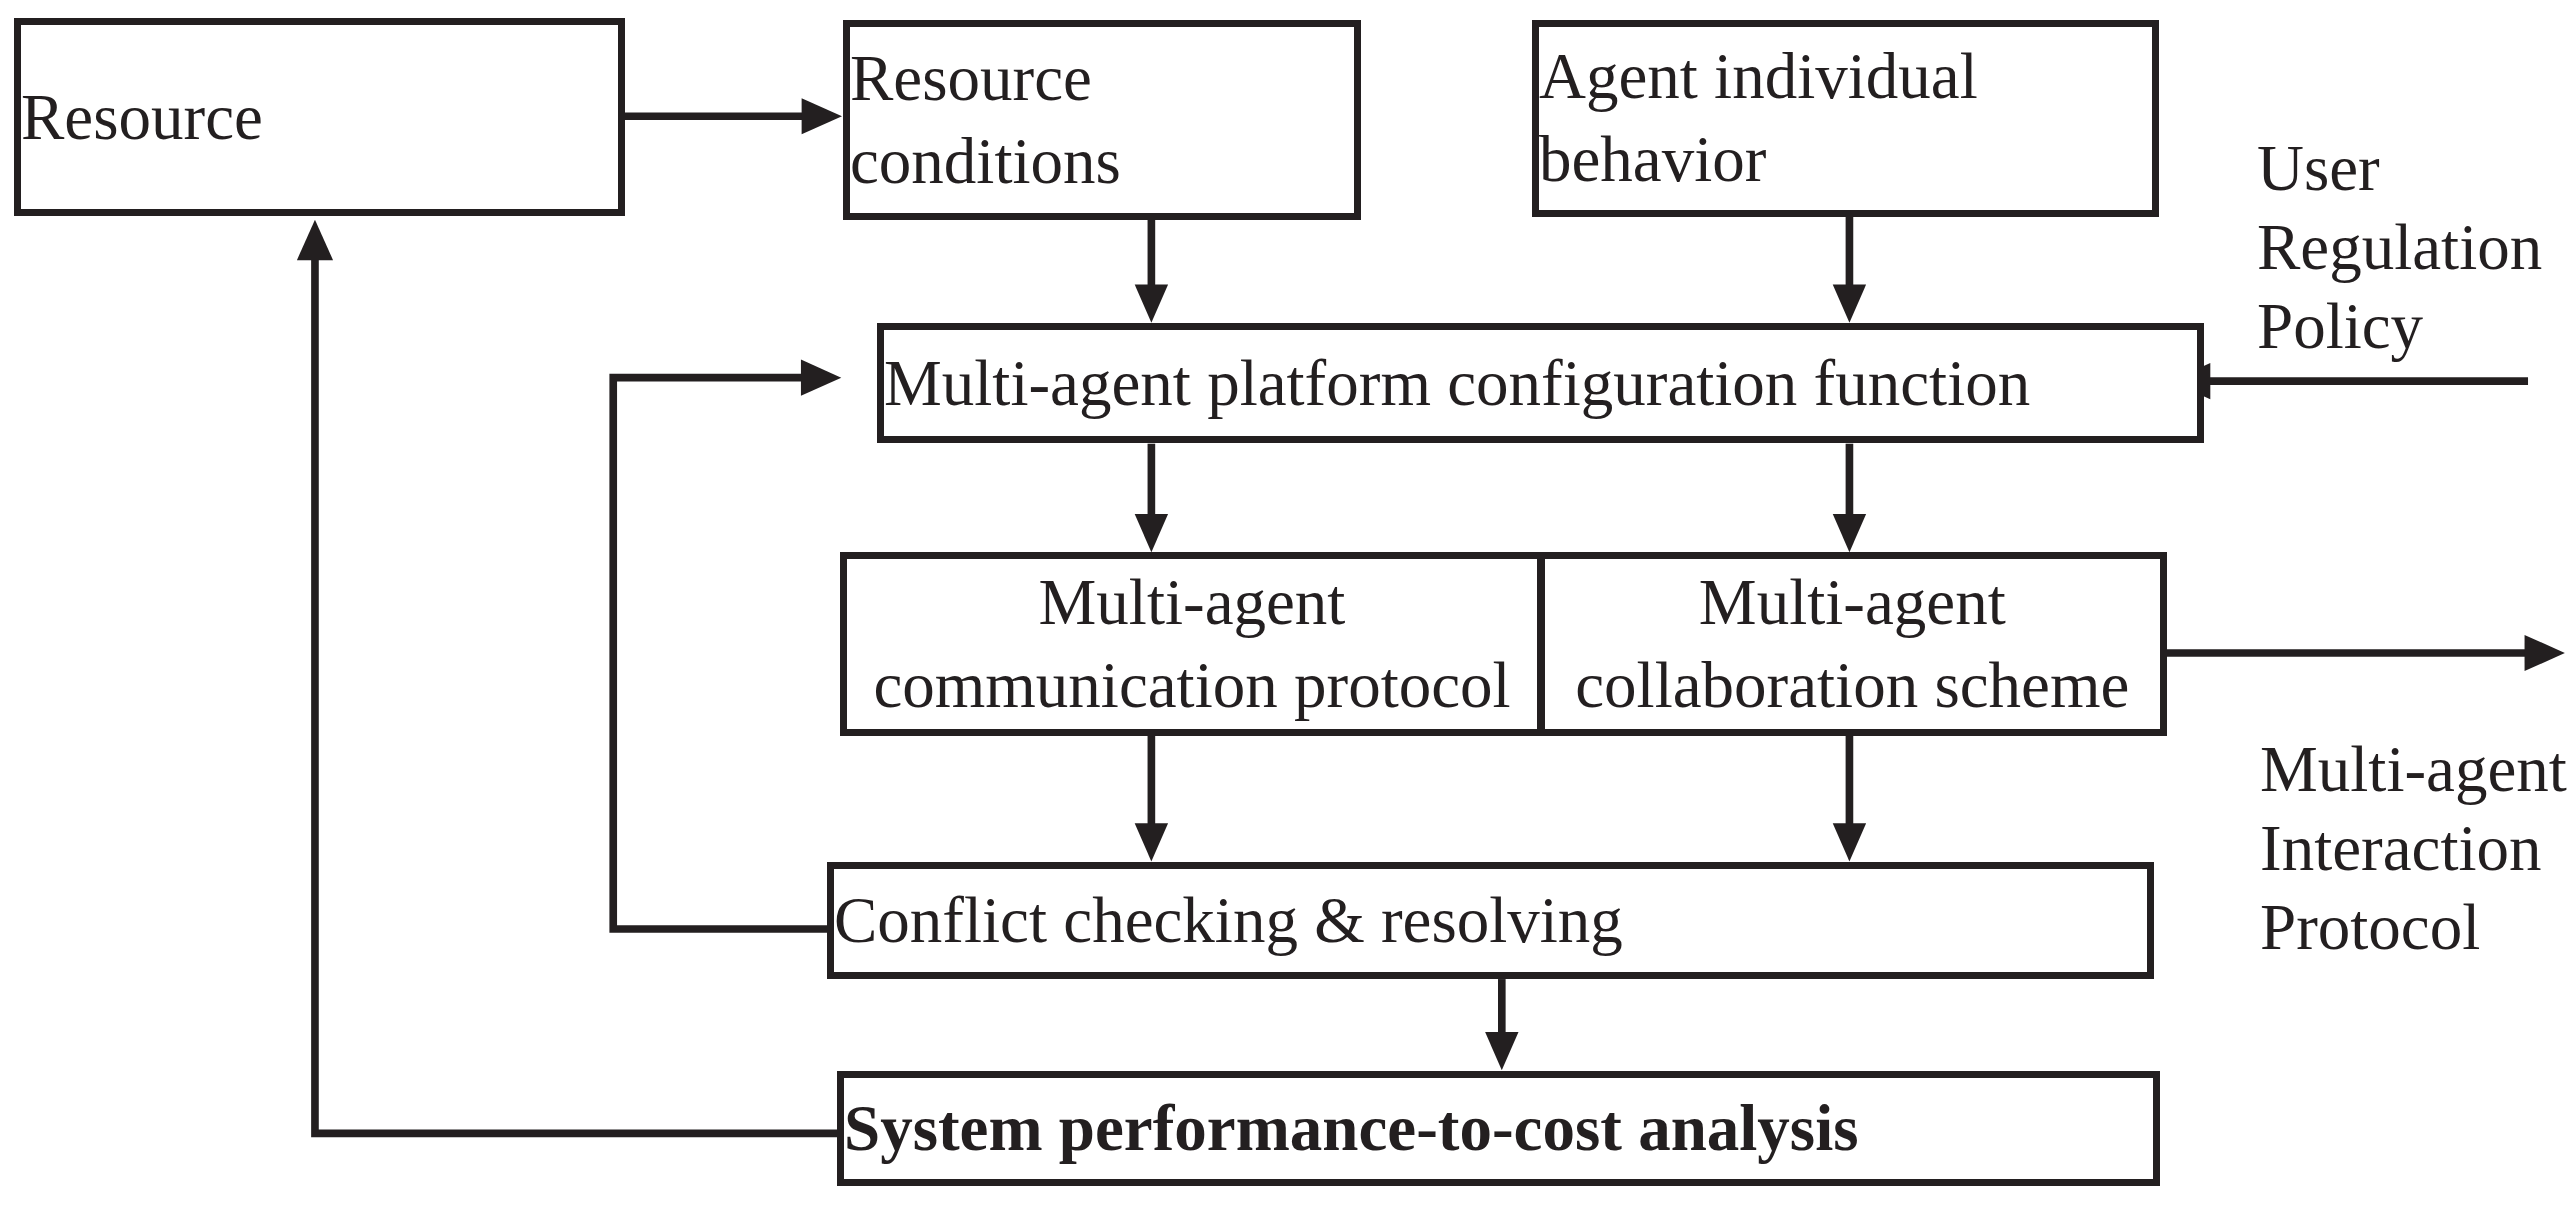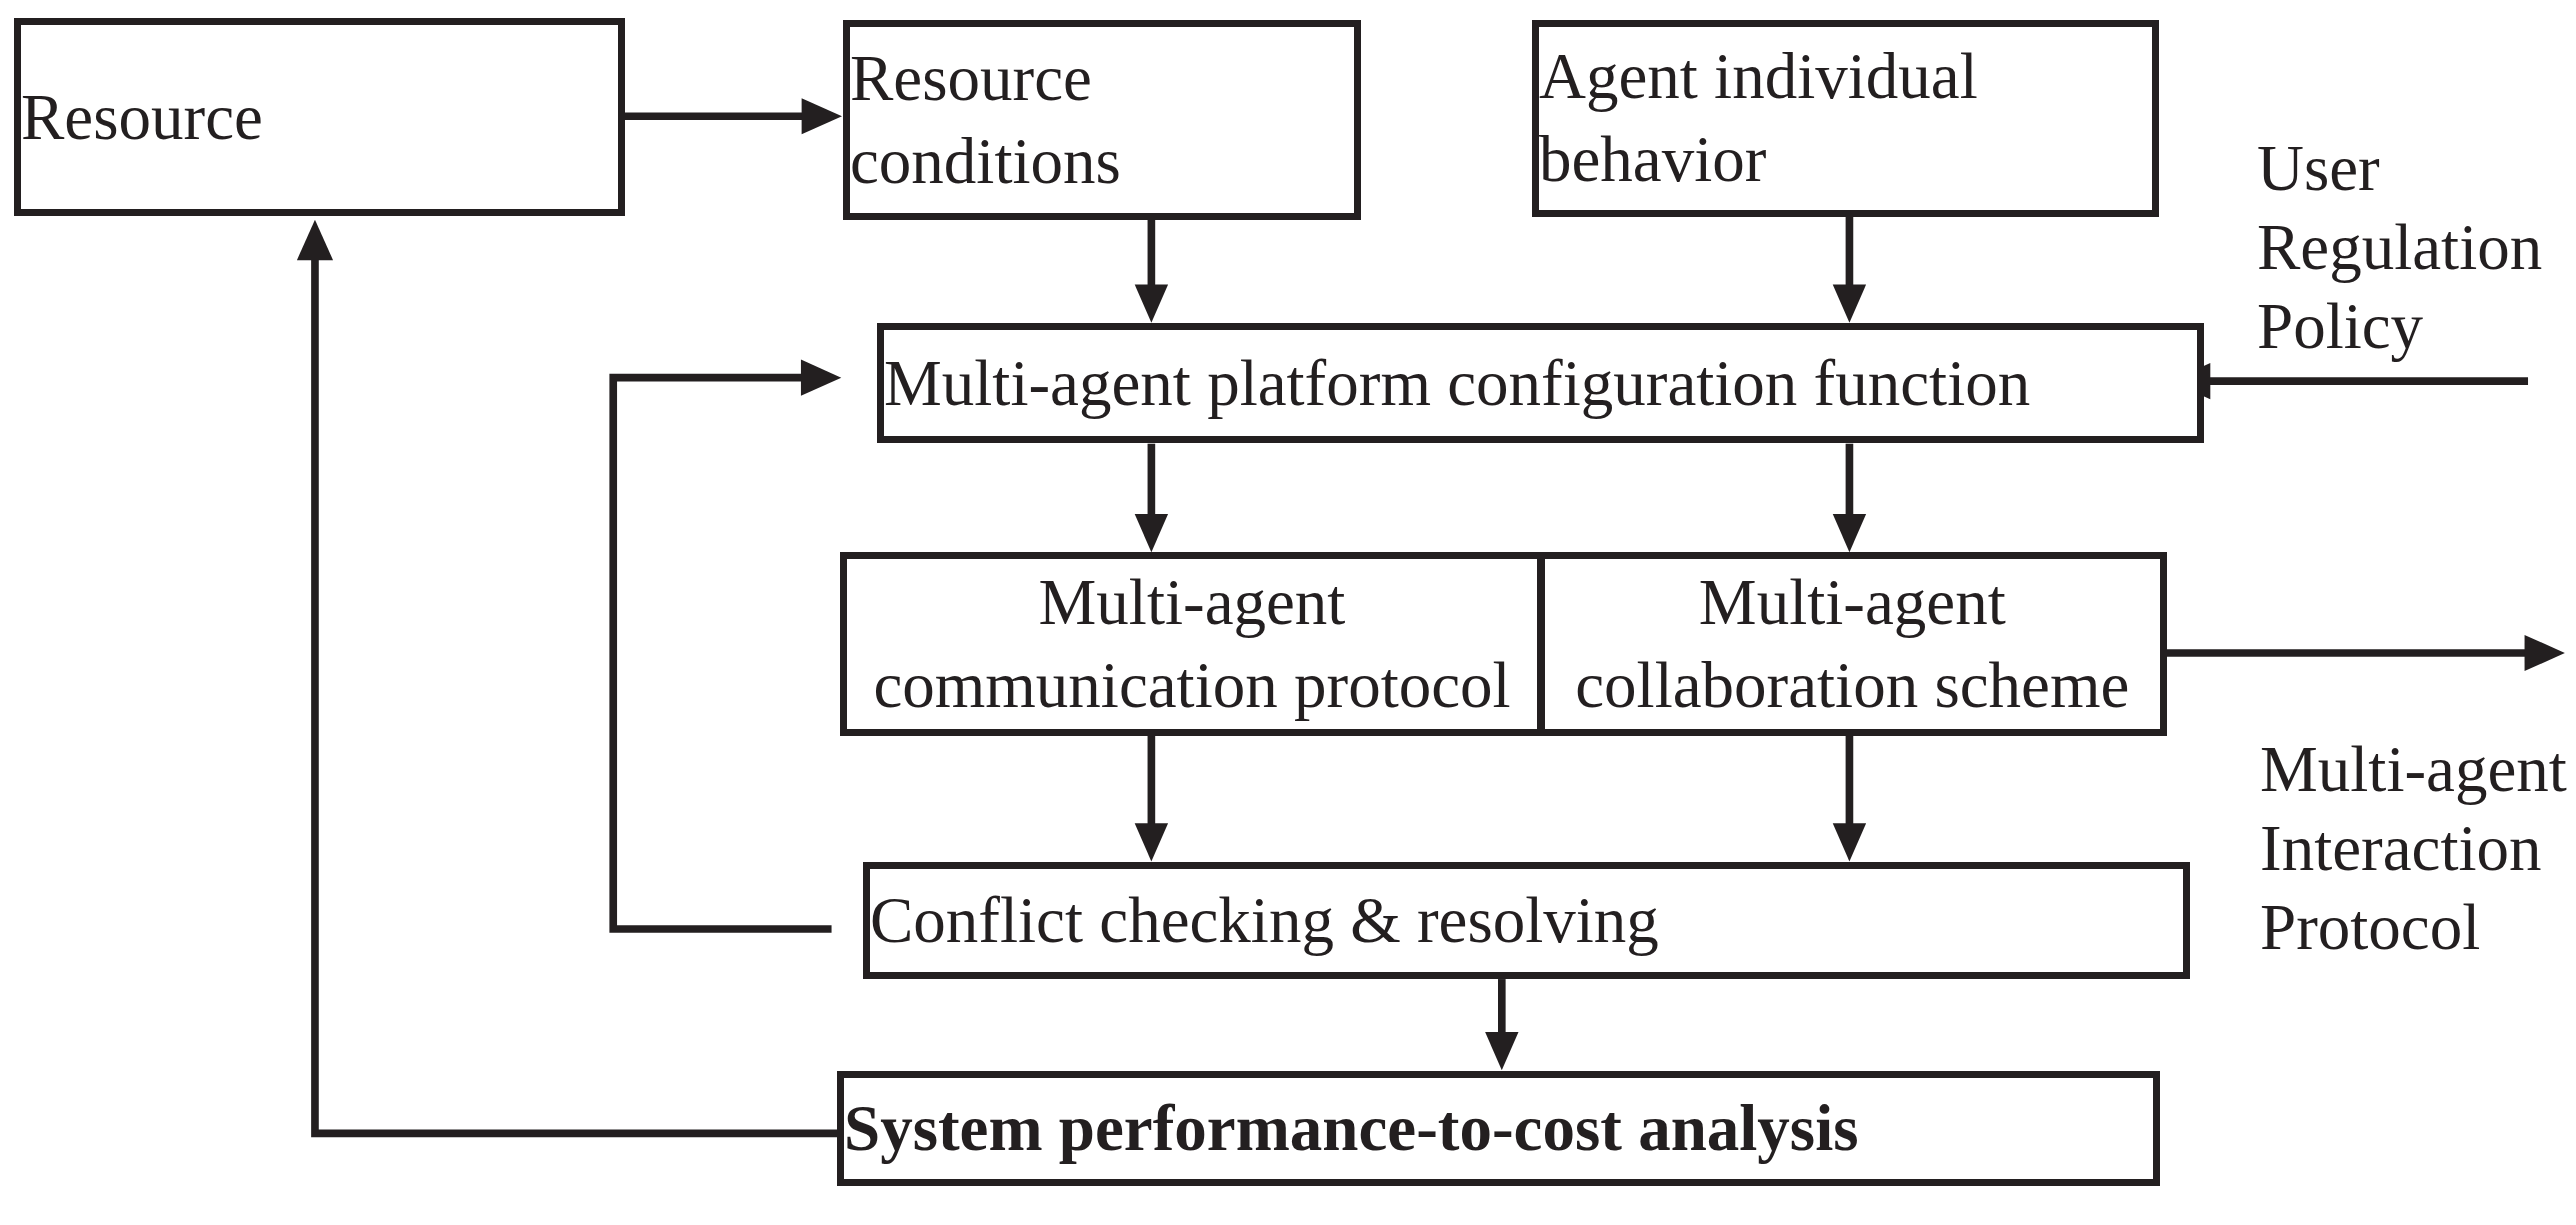--- a/index.html
+++ b/index.html
@@ -162,21 +162,21 @@
       <span class="bline">Multi-agent</span>
       <span class="bline">communication protocol</span>
     </div>
     <div class="divider"></div>
     <div class="cell" style="flex:1 1 auto;">
       <span class="bline">Multi-agent</span>
       <span class="bline">collaboration scheme</span>
     </div>
   </div>
 
-  <div class="box" style="left:827px;top:862px;width:1313px;height:103px;margin-left:36px;">
+  <div class="box" style="left:827px;top:862px;width:1313px;height:103px;">
     <span class="bline">Conflict checking &amp; resolving</span>
   </div>
 
   <div class="box" style="left:837px;top:1071px;width:1309px;height:101px;font-weight:bold;">
     <span class="bline">System performance-to-cost analysis</span>
   </div>
 
   <div class="note" style="left:2225px;top:129px;">
     <span class="bline">User</span>
     <span class="bline">Regulation</span>

